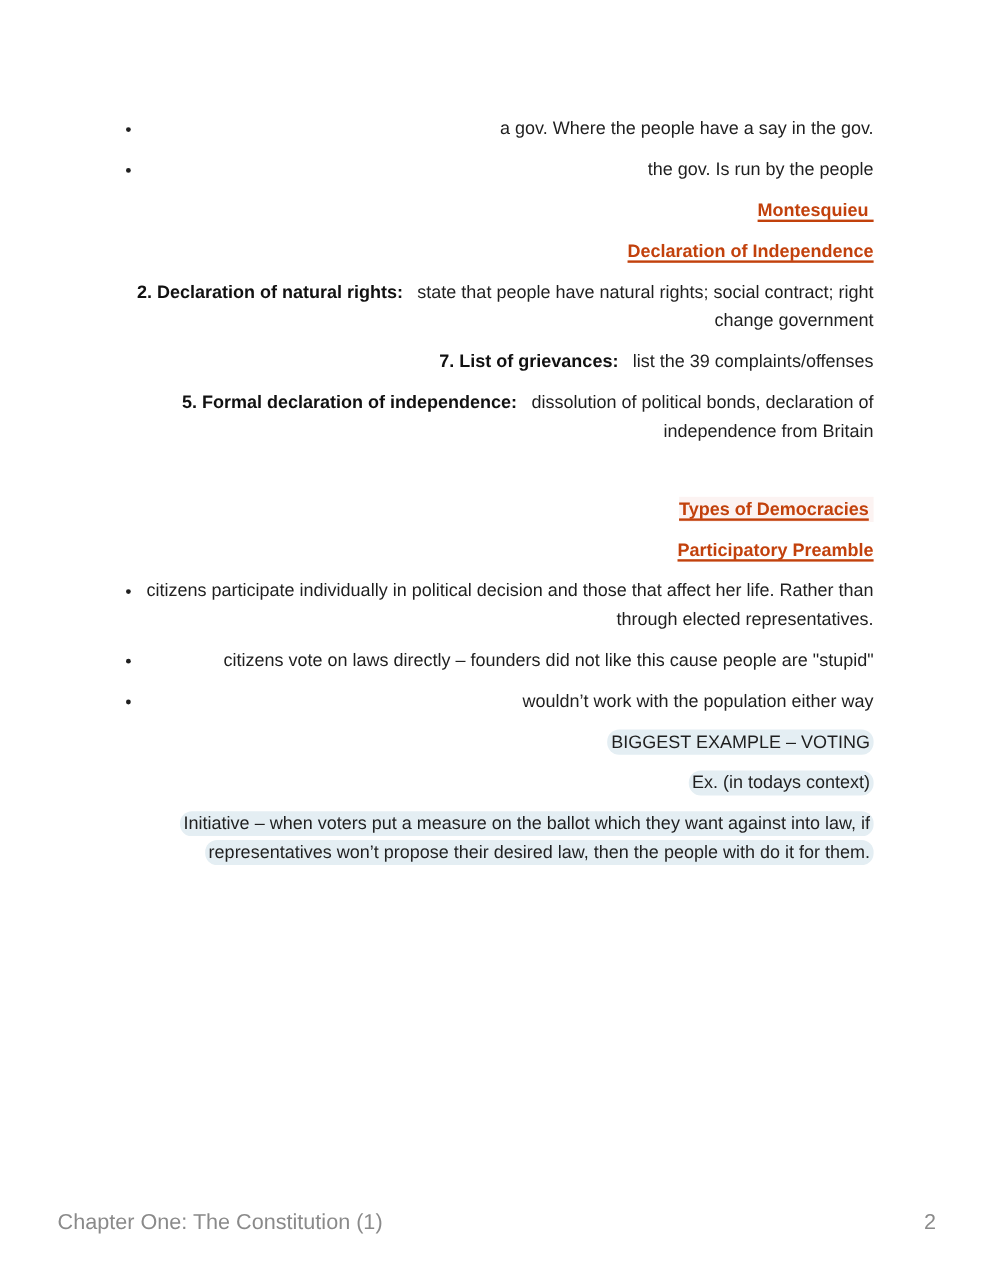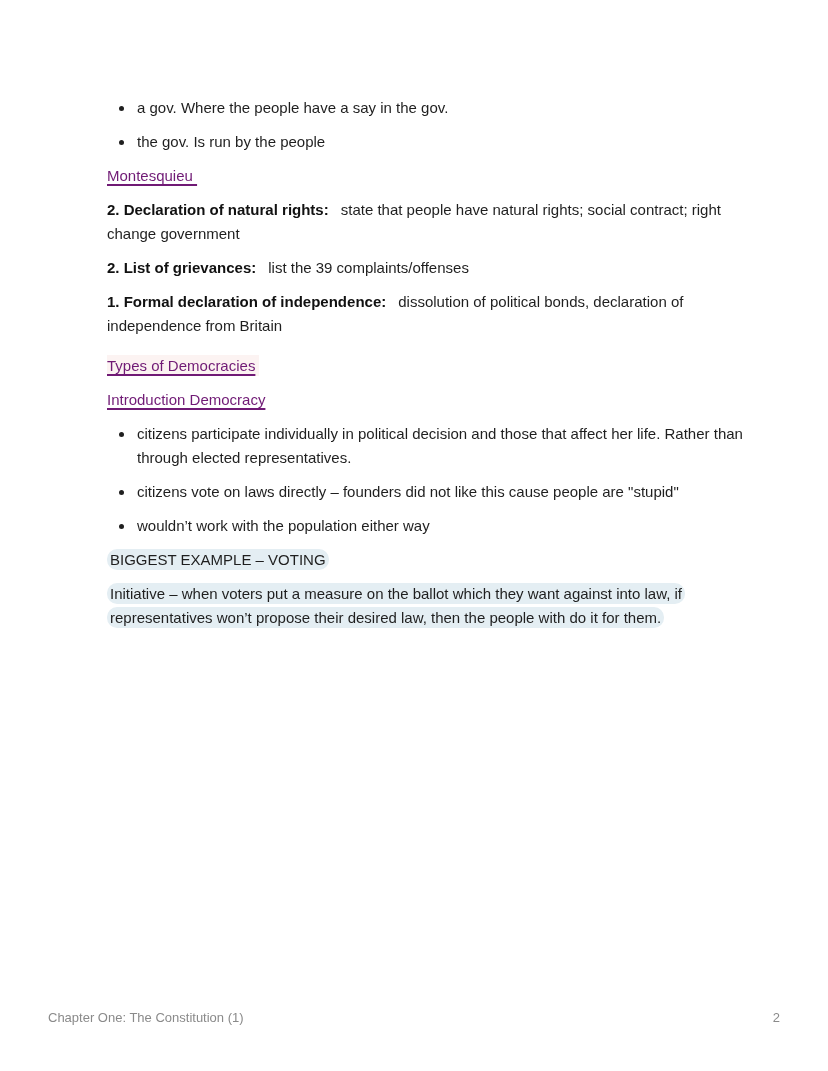--- a/index.html
+++ b/index.html
@@ -5,74 +5,76 @@
   html,body{margin:0;padding:0;background:#ffffff;}
   .page{
     position:relative;
     width:828px;height:1071px;
     background:#ffffff;
     font-family:"Liberation Sans","DejaVu Sans",sans-serif;
     color:var(--text_color,#1f1f1f);
     font-size:15px;line-height:24px;
     overflow:hidden;
   }
-  .content{position:absolute;left:107px;top:96px;width:636px;}
+  .content{position:absolute;left:92px;top:96px;width:636px;text-align:right;}
   p,h2{margin:0 0 10px 0;font-size:15px;line-height:24px;font-weight:normal;}
   ul{margin:0 0 0 0;padding:0 0 0 28px;list-style:disc;}
   ul li{margin:0 0 10px 0;padding-left:2px;}
-  .hd{font-weight:normal;color:#701a75;}
+  .hd{font-weight:bold;color:#c2410c;}
   .hd .u{text-decoration:underline;text-decoration-thickness:1.5px;text-underline-offset:3px;}
   .run-label{font-weight:bold;color:#111111;}
   .run-text{margin-left:12px;}
   .run-text.wide{margin-left:20px;}
-  .gap-before{margin-top:16px;}
+  .gap-before{margin-top:41px;}
   mark.blue{background:var(--highlight_blue,#e4eef3);color:inherit;padding:2px 3px;box-decoration-break:clone;border-radius:10px;-webkit-box-decoration-break:clone;}
   mark.pink{background:var(--highlight_pink,#fcf3f2);color:inherit;padding:2px 4px 2px 0;}
   .footer{
     position:absolute;left:48px;right:48px;top:1008px;
     display:flex;justify-content:space-between;align-items:baseline;
-    color:var(--footer_gray,#8a8a8a);font-size:13px;line-height:20px;
+    color:var(--footer_gray,#8a8a8a);font-size:18px;line-height:20px;
   }
 </style>
 </head>
 <body>
 
 <div class="page">
   <div class="content">
 
     <ul>
       <li><span>a gov. Where the people have a say in the gov.</span></li>
       <li><span>the gov. Is run by the people</span></li>
     </ul>
 
     <h2 class="hd"><span class="u">Montesquieu&nbsp;</span></h2>
 
 
+    <h2 class="hd"><span class="u">Declaration of Independence</span></h2>
 
     <p>
       <span class="run-label">2. Declaration of natural rights:</span><span class="run-text">state that people have natural rights; social contract; right change government</span>
     </p>
     <p>
-      <span class="run-label">2. List of grievances:</span><span class="run-text">list the 39 complaints/offenses</span>
+      <span class="run-label">7. List of grievances:</span><span class="run-text">list the 39 complaints/offenses</span>
     </p>
     <p>
-      <span class="run-label">1. Formal declaration of independence:</span><span class="run-text">dissolution of political bonds, declaration of independence from Britain</span>
+      <span class="run-label">5. Formal declaration of independence:</span><span class="run-text">dissolution of political bonds, declaration of independence from Britain</span>
     </p>
 
     <h2 class="hd gap-before"><mark class="pink"><span class="u">Types of Democracies</span></mark></h2>
 
-    <h2 class="hd"><span class="u">Introduction Democracy</span></h2>
+    <h2 class="hd"><span class="u">Participatory Preamble</span></h2>
 
     <ul>
       <li><span>citizens participate individually in political decision and those that affect her life. Rather than through elected representatives.</span></li>
       <li><span>citizens vote on laws directly – founders did not like this cause people are "stupid"</span></li>
       <li><span>wouldn’t work with the population either way</span></li>
     </ul>
 
     <p><mark class="blue">BIGGEST EXAMPLE – VOTING</mark></p>
+    <p><mark class="blue">Ex. (in todays context)</mark></p>
     <p><mark class="blue">Initiative – when voters put a measure on the ballot which they want against into law, if representatives won’t propose their desired law, then the people with do it for them.</mark></p>
 
   </div>
 
   <div class="footer">
     <span>Chapter One: The Constitution (1)</span>
     <span>2</span>
   </div>
 </div>
 

